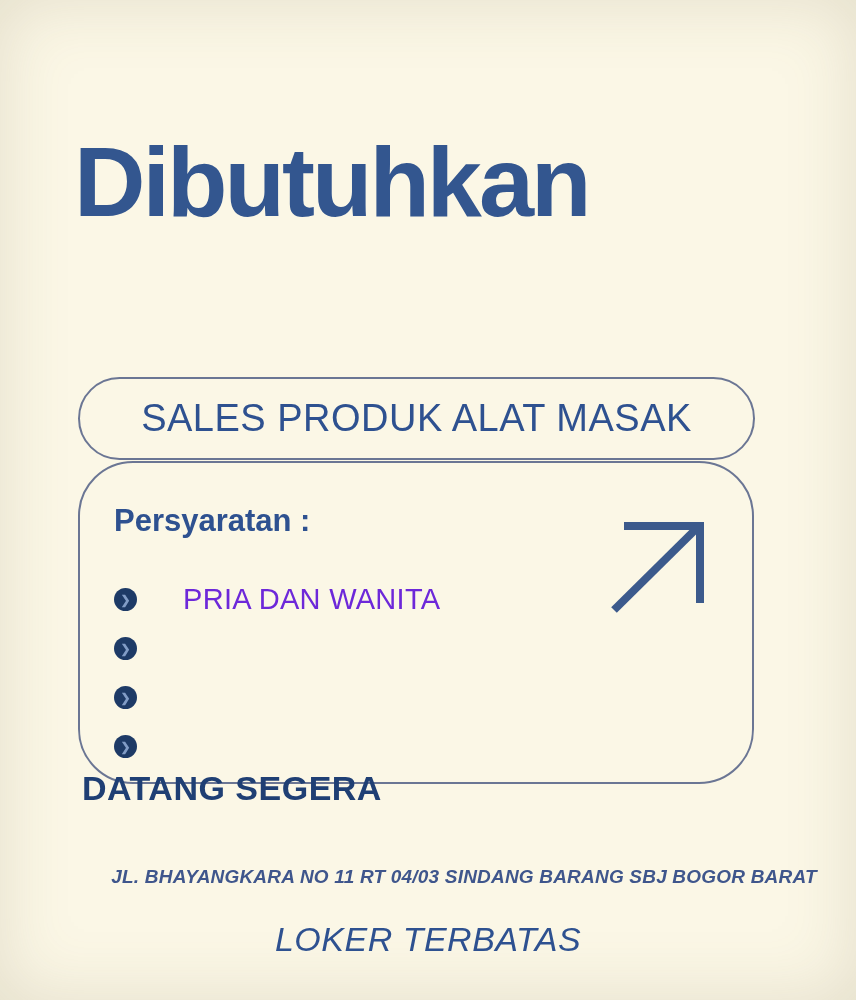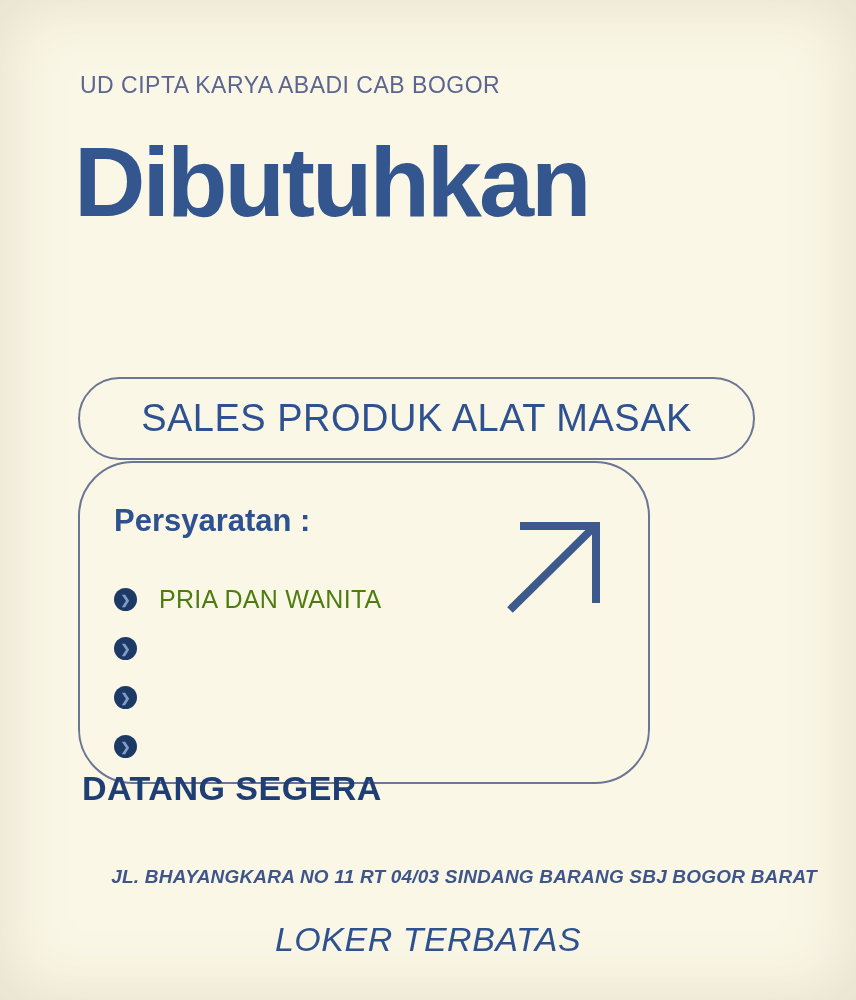--- a/index.html
+++ b/index.html
@@ -48,21 +48,21 @@
     justify-content: center;
     font-size: 38px;
     font-weight: 400;
     letter-spacing: 0.5px;
     color: #2e5190;
   }
   .req-box {
     position: absolute;
     left: 78px;
     top: 461px;
-    width: 572px;
+    width: 676px;
     height: 323px;
     border: 2.5px solid #6b7694;
     border-radius: 55px;
     box-sizing: border-box;
   }
   .req-title {
     position: absolute;
     left: 34px;
     top: 40px;
     font-size: 31px;
@@ -95,24 +95,25 @@
     background: #1d3a66;
     display: flex;
     align-items: center;
     justify-content: center;
     color: #819cc6;
     font-size: 12px;
     font-weight: 700;
     margin-right: 22px;
   }
   .req-item {
-    font-size: 25px;
-    color: #4d7c0f;
+    font-size: 29px;
+    color: #6d28d9;
     letter-spacing: 0.3px;
     white-space: pre-wrap;
+    margin-left: 24px;
   }
   .cta {
     position: absolute;
     left: 82px;
     top: 769px;
     font-size: 34px;
     font-weight: 800;
     letter-spacing: 0.5px;
     color: #1f3f74;
   }
@@ -140,21 +141,20 @@
     font-weight: 400;
     letter-spacing: 0.5px;
     color: #2e5190;
   }
 </style>
 </head>
 <body>
 
 <div class="poster">
 
-  <div class="company">UD CIPTA KARYA ABADI CAB BOGOR</div>
 
   <div class="headline">
     <div>Dibutuhkan</div>
   </div>
 
   <div class="position-pill">
     <span>SALES PRODUK ALAT MASAK</span>
   </div>
 
   <div class="req-box">

